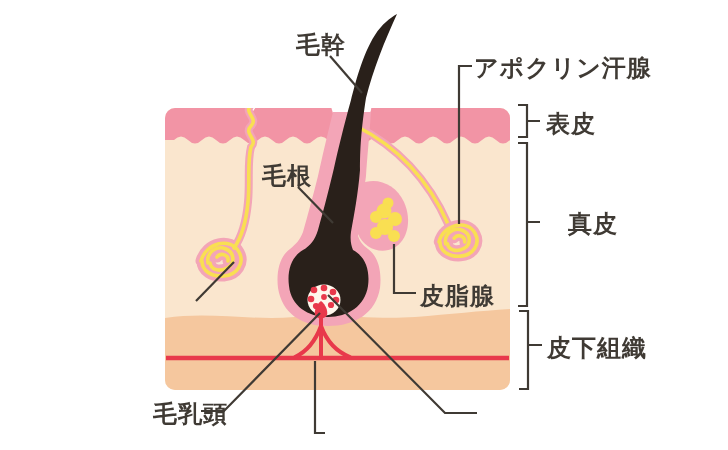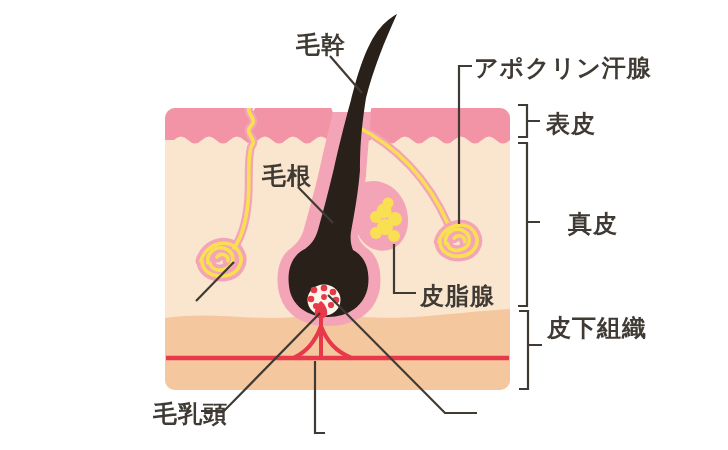--- a/index.html
+++ b/index.html
@@ -14,21 +14,21 @@
     font-size:24px;font-weight:600;letter-spacing:1px;line-height:1;
     color:var(--ink,#3F3A34);
   }
   .lbl-hair-shaft{left:296px;top:33px;}
   .lbl-apocrine{left:474px;top:56px;}
   .lbl-epidermis{left:546px;top:112px;}
   .lbl-hair-root{left:262px;top:164px;}
   .lbl-dermis{left:568px;top:212px;}
   .lbl-sebaceous{left:420px;top:284px;}
   .lbl-eccrine{left:124px;top:303px;}
-  .lbl-subcutaneous{left:547px;top:316px;text-align:right;}
+  .lbl-subcutaneous{left:547px;top:336px;text-align:right;}
   .lbl-papilla{left:153px;top:402px;}
   .lbl-capillary{left:329px;top:425px;}
   .lbl-matrix{left:479px;top:404px;}
 </style>
 </head>
 <body>
 
 <div class="stage">
 
 <svg width="728" height="450" viewBox="0 0 728 450">

